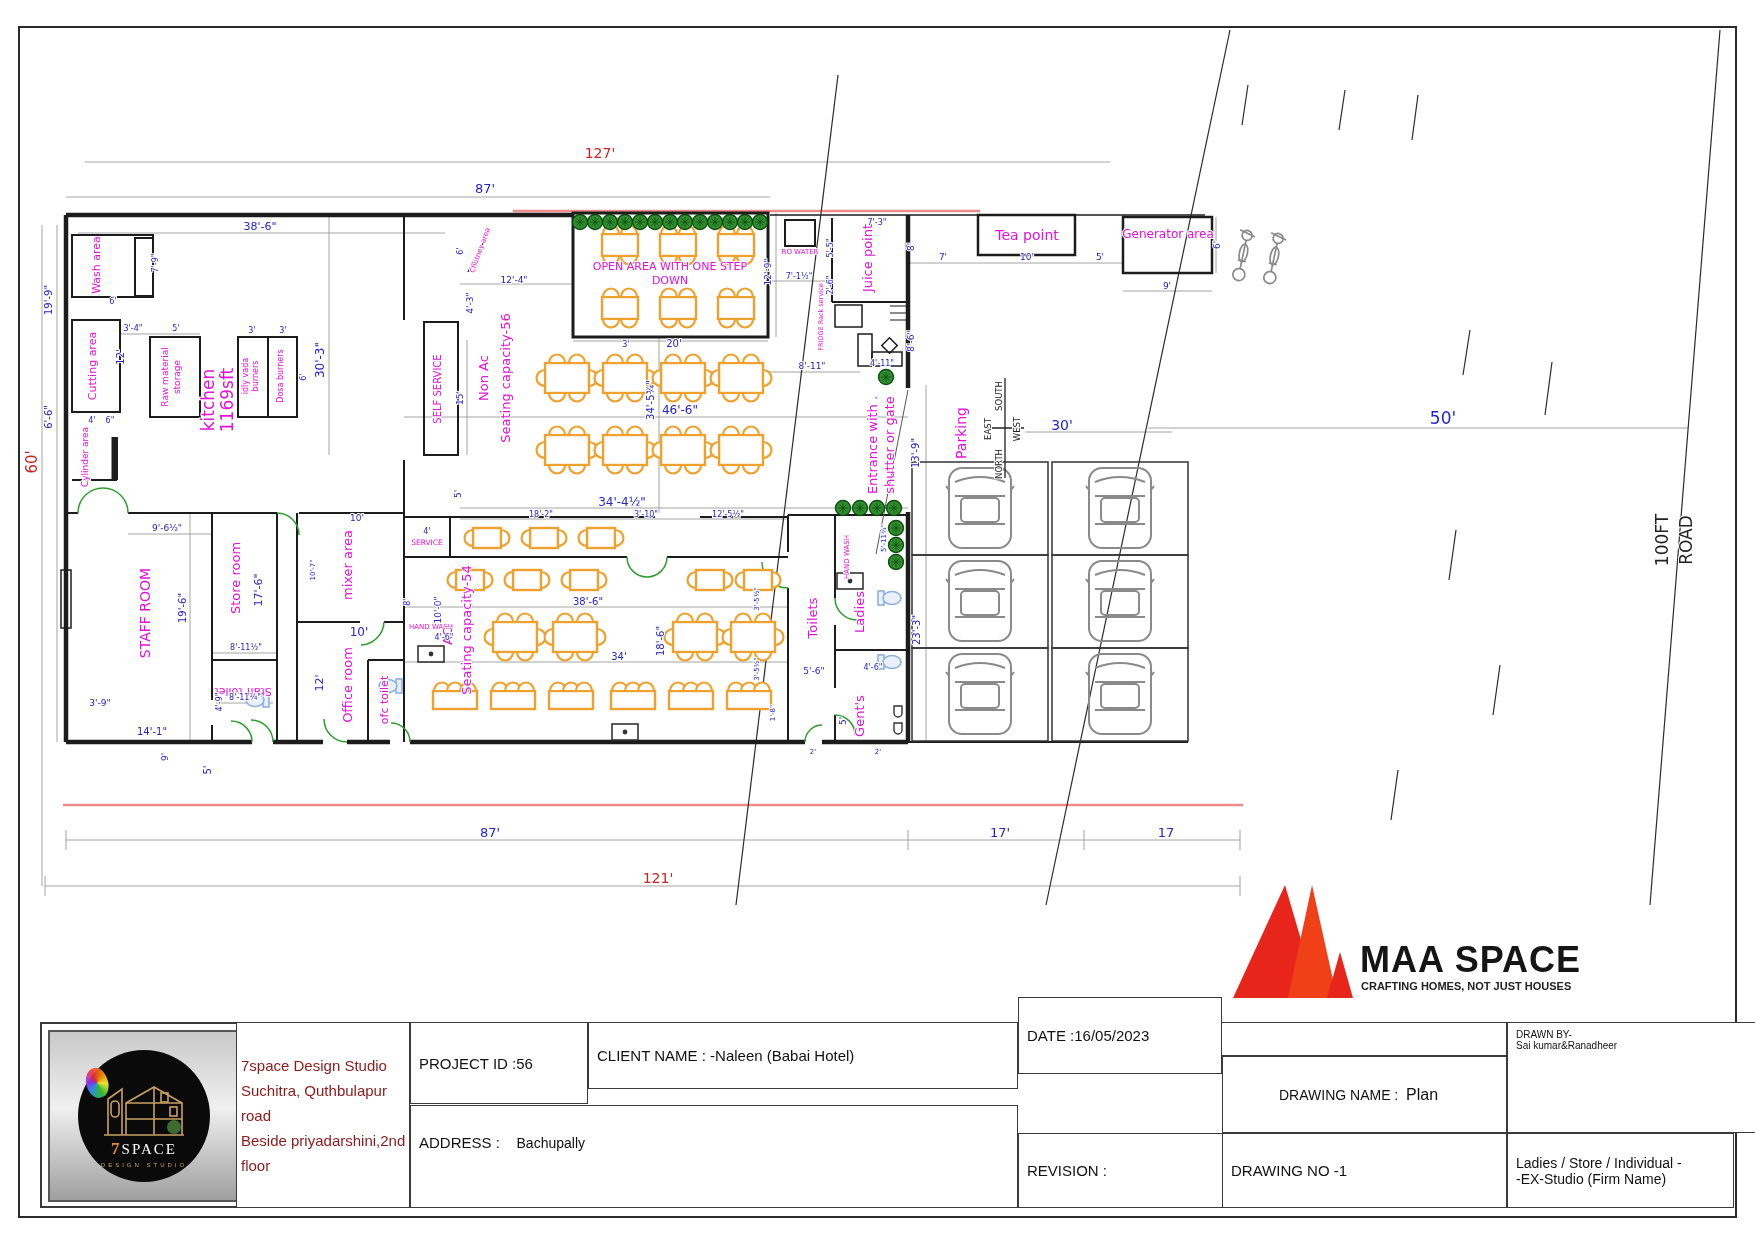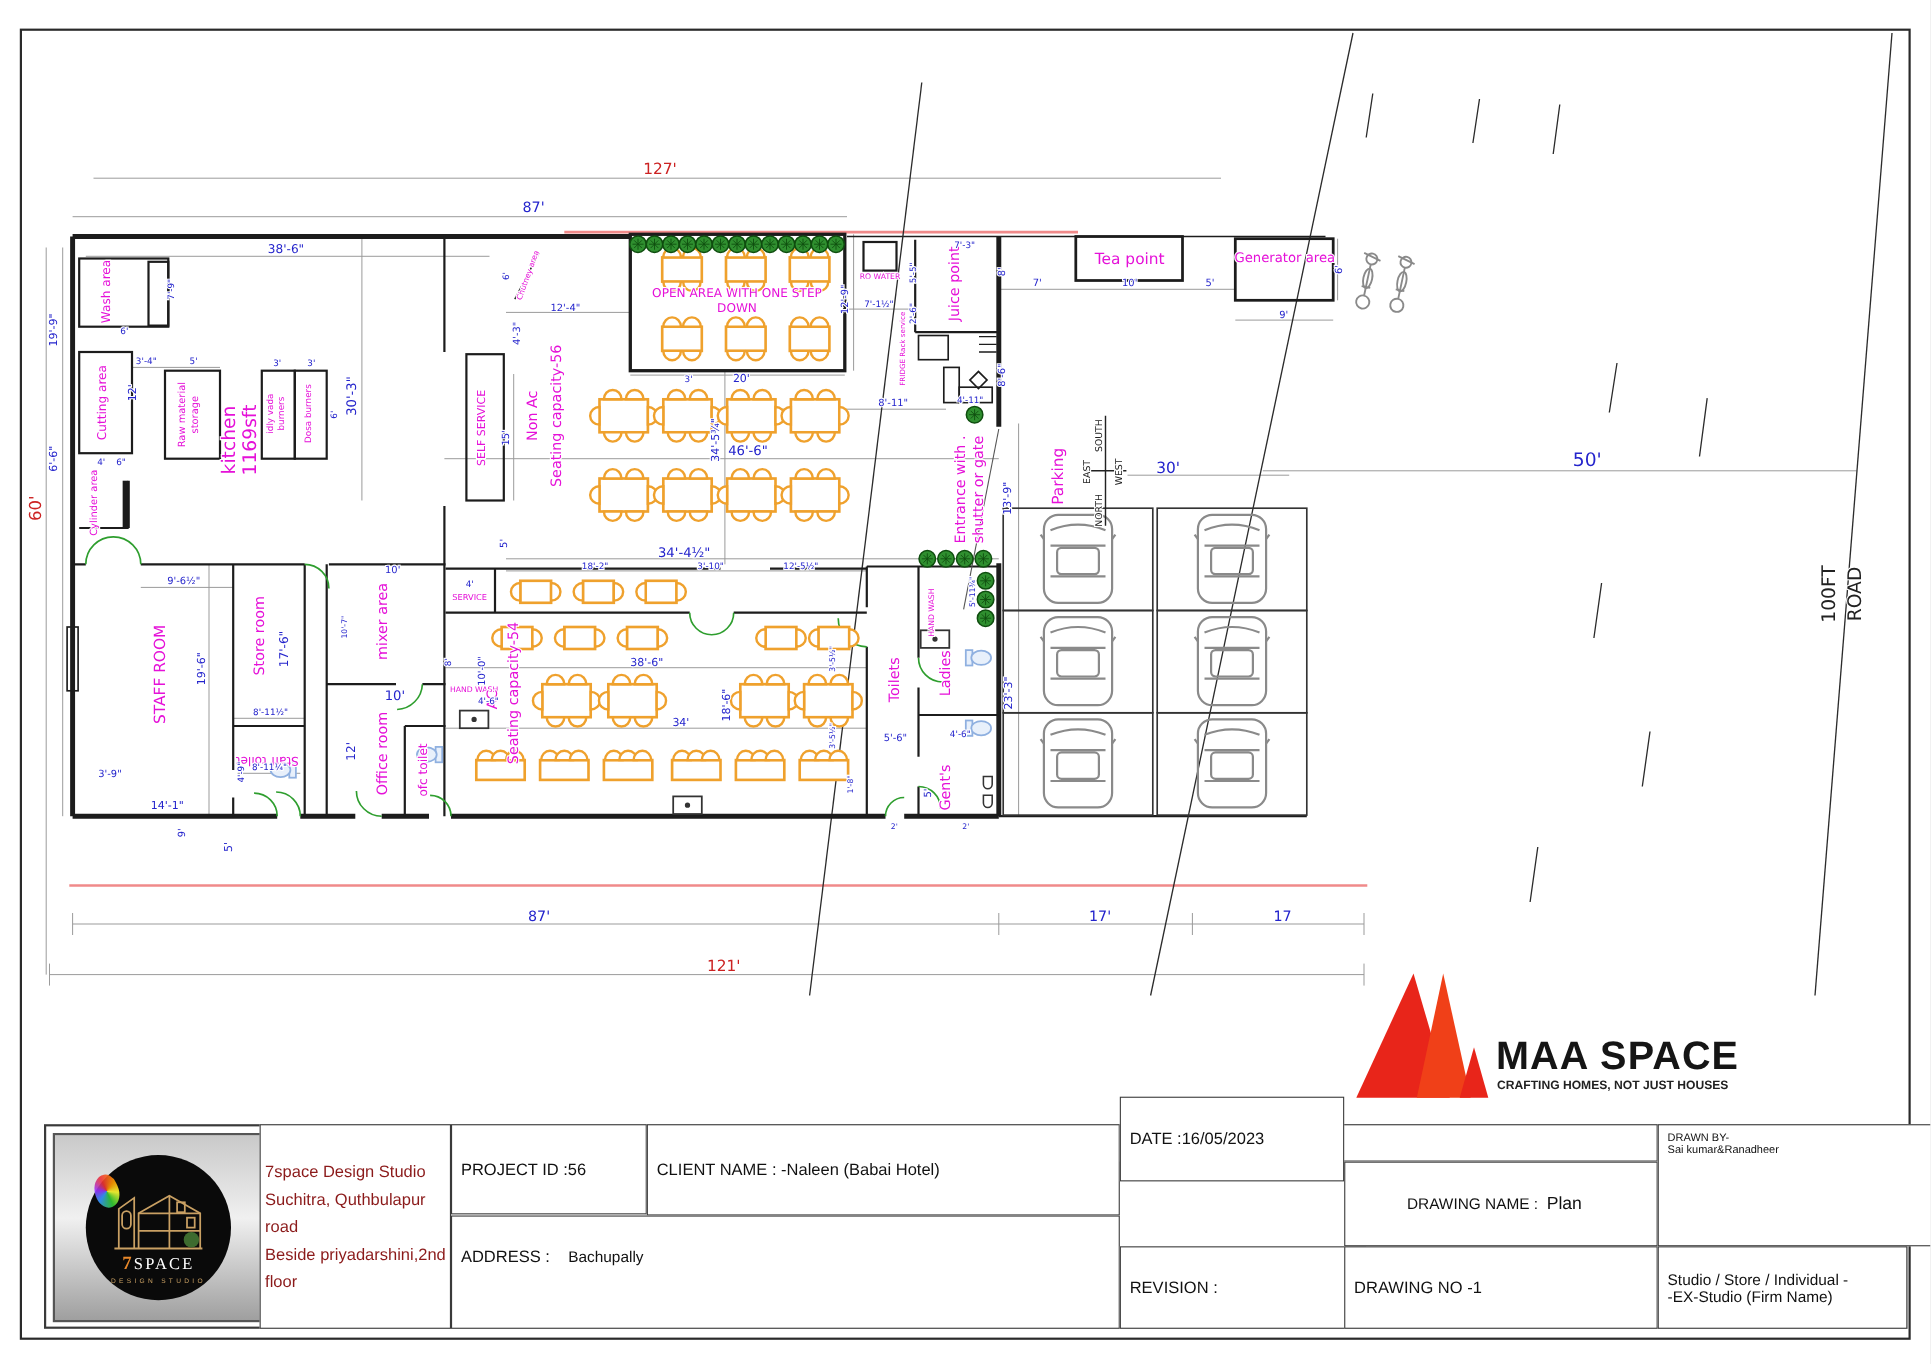--- a/index.html
+++ b/index.html
@@ -443,21 +443,21 @@
       <div class="addr-red" style="padding-left:4px;">
         <div>7space Design Studio</div>
         <div>Suchitra, Quthbulapur road</div>
         <div>Beside priyadarshini,2nd floor</div>
       </div>
     </div>
 
     <div class="cell" style="left:410px;top:1022px;width:178px;height:82px;display:flex;align-items:center;">
       <span class="pad">PROJECT ID :56</span>
     </div>
-    <div class="cell" style="left:588px;top:1022px;width:430px;height:83px;display:flex;align-items:center;">
+    <div class="cell" style="left:588px;top:1022px;width:430px;height:67px;display:flex;align-items:center;">
       <span class="pad">CLIENT NAME : -Naleen (Babai Hotel)</span>
     </div>
     <div class="cell" style="left:410px;top:1105px;width:608px;height:103px;">
       <div class="pad" style="padding-top:28px;">
         <span>ADDRESS :</span>&nbsp;&nbsp;&nbsp;
         <span style="font-size:14px;">Bachupally</span>
       </div>
     </div>
 
     <div class="cell" style="left:1018px;top:1022px;width:489px;height:34px;"></div>
@@ -474,18 +474,18 @@
       <span class="pad">DRAWING NO -1</span>
     </div>
     <div class="cell" style="left:1507px;top:1022px;width:275px;height:111px;font-size:10px;">
       <div class="pad">
         <div>DRAWN BY-</div>
         <div>Sai kumar&amp;Ranadheer</div>
       </div>
     </div>
     <div class="cell" style="left:1507px;top:1133px;width:227px;height:75px;font-size:14px;display:flex;align-items:center;">
       <div class="pad">
-        <div>Studio / Store / Individual -</div>
+        <div>Ladies / Store / Individual -</div>
         <div>-EX-Studio (Firm Name)</div>
       </div>
     </div>
   </div>
 </div>
 
 </body></html>

